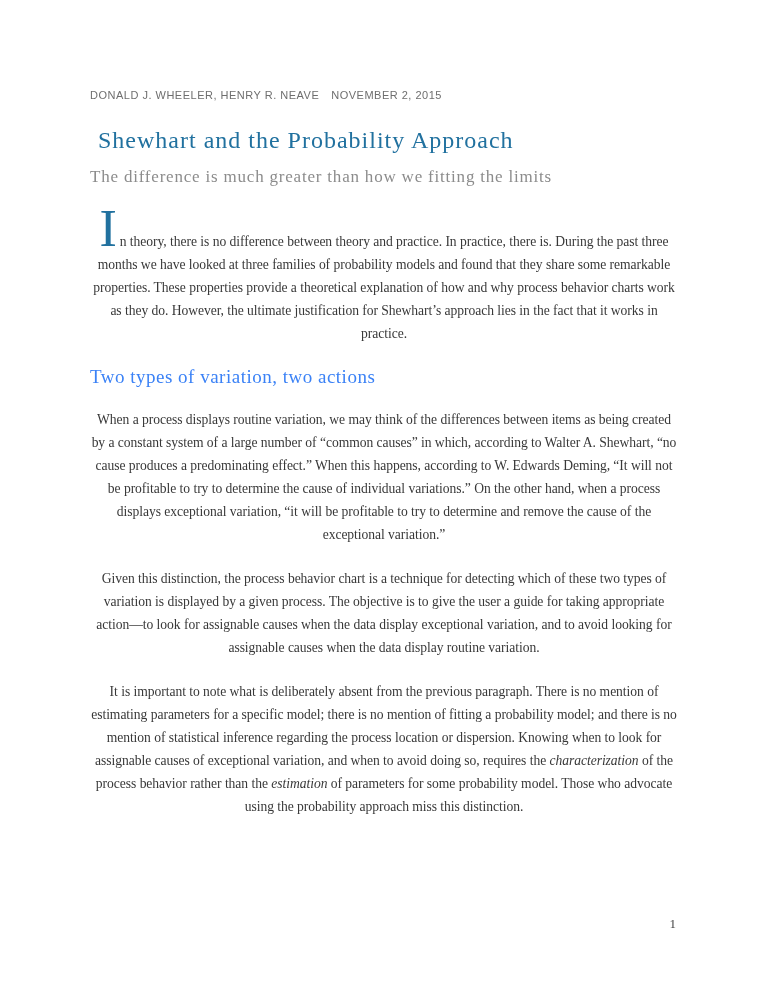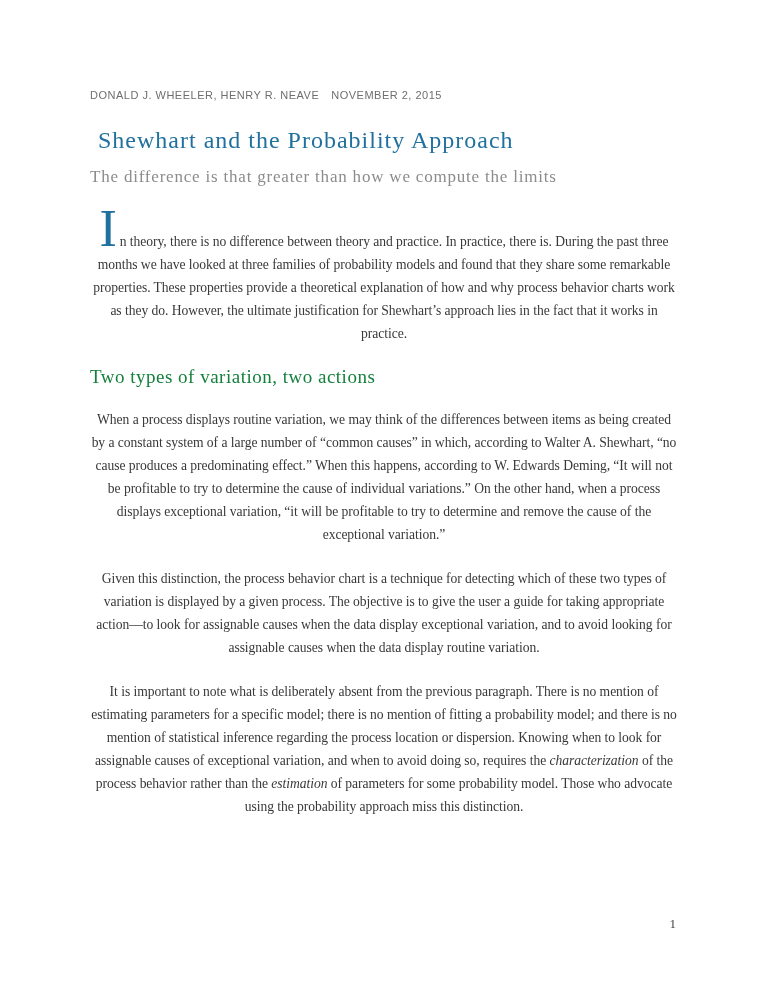--- a/index.html
+++ b/index.html
@@ -60,21 +60,21 @@
     line-height: 0;
     color: #21719f;
     margin-right: 3px;
     font-family: "Liberation Serif", serif;
   }
   h3.section-heading {
     margin: 0 0 20px 0;
     font-size: 19px;
     font-weight: normal;
     letter-spacing: 0.5px;
-    color: #15803d;
+    color: #3b82f6;
     font-family: "Liberation Serif", serif;
   }
   .body-copy em {
     font-style: italic;
   }
   .page-number {
     position: absolute;
     right: 92px;
     bottom: 62px;
     font-size: 13px;
@@ -86,21 +86,21 @@
 <body>
 
 <div class="page">
 
   <div class="byline">
     <span>DONALD J. WHEELER, HENRY R. NEAVE</span><span class="date">NOVEMBER 2, 2015</span>
   </div>
 
   <h1 class="title">Shewhart and the Probability Approach</h1>
 
-  <h2 class="subtitle">The difference is that greater than how we compute the limits</h2>
+  <h2 class="subtitle">The difference is much greater than how we fitting the limits</h2>
 
   <div class="body-copy">
 
     <p class="intro"><span class="dropcap">I</span><span>n theory, there is no difference between theory and practice. In practice, there is. During the past three months we have looked at three families of probability models and found that they share some remarkable properties. These properties provide a theoretical explanation of how and why process behavior charts work as they do. However, the ultimate justification for Shewhart’s approach lies in the fact that it works in practice.</span></p>
 
     <h3 class="section-heading">Two types of variation, two actions</h3>
 
     <p>When a process displays routine variation, we may think of the differences between items as being created by a constant system of a large number of “common causes” in which, according to Walter A. Shewhart, “no cause produces a predominating effect.” When this happens, according to W. Edwards Deming, “It will not be profitable to try to determine the cause of individual variations.” On the other hand, when a process displays exceptional variation, “it will be profitable to try to determine and remove the cause of the exceptional variation.”</p>
 
     <p>Given this distinction, the process behavior chart is a technique for detecting which of these two types of variation is displayed by a given process. The objective is to give the user a guide for taking appropriate action—to look for assignable causes when the data display exceptional variation, and to avoid looking for assignable causes when the data display routine variation.</p>

